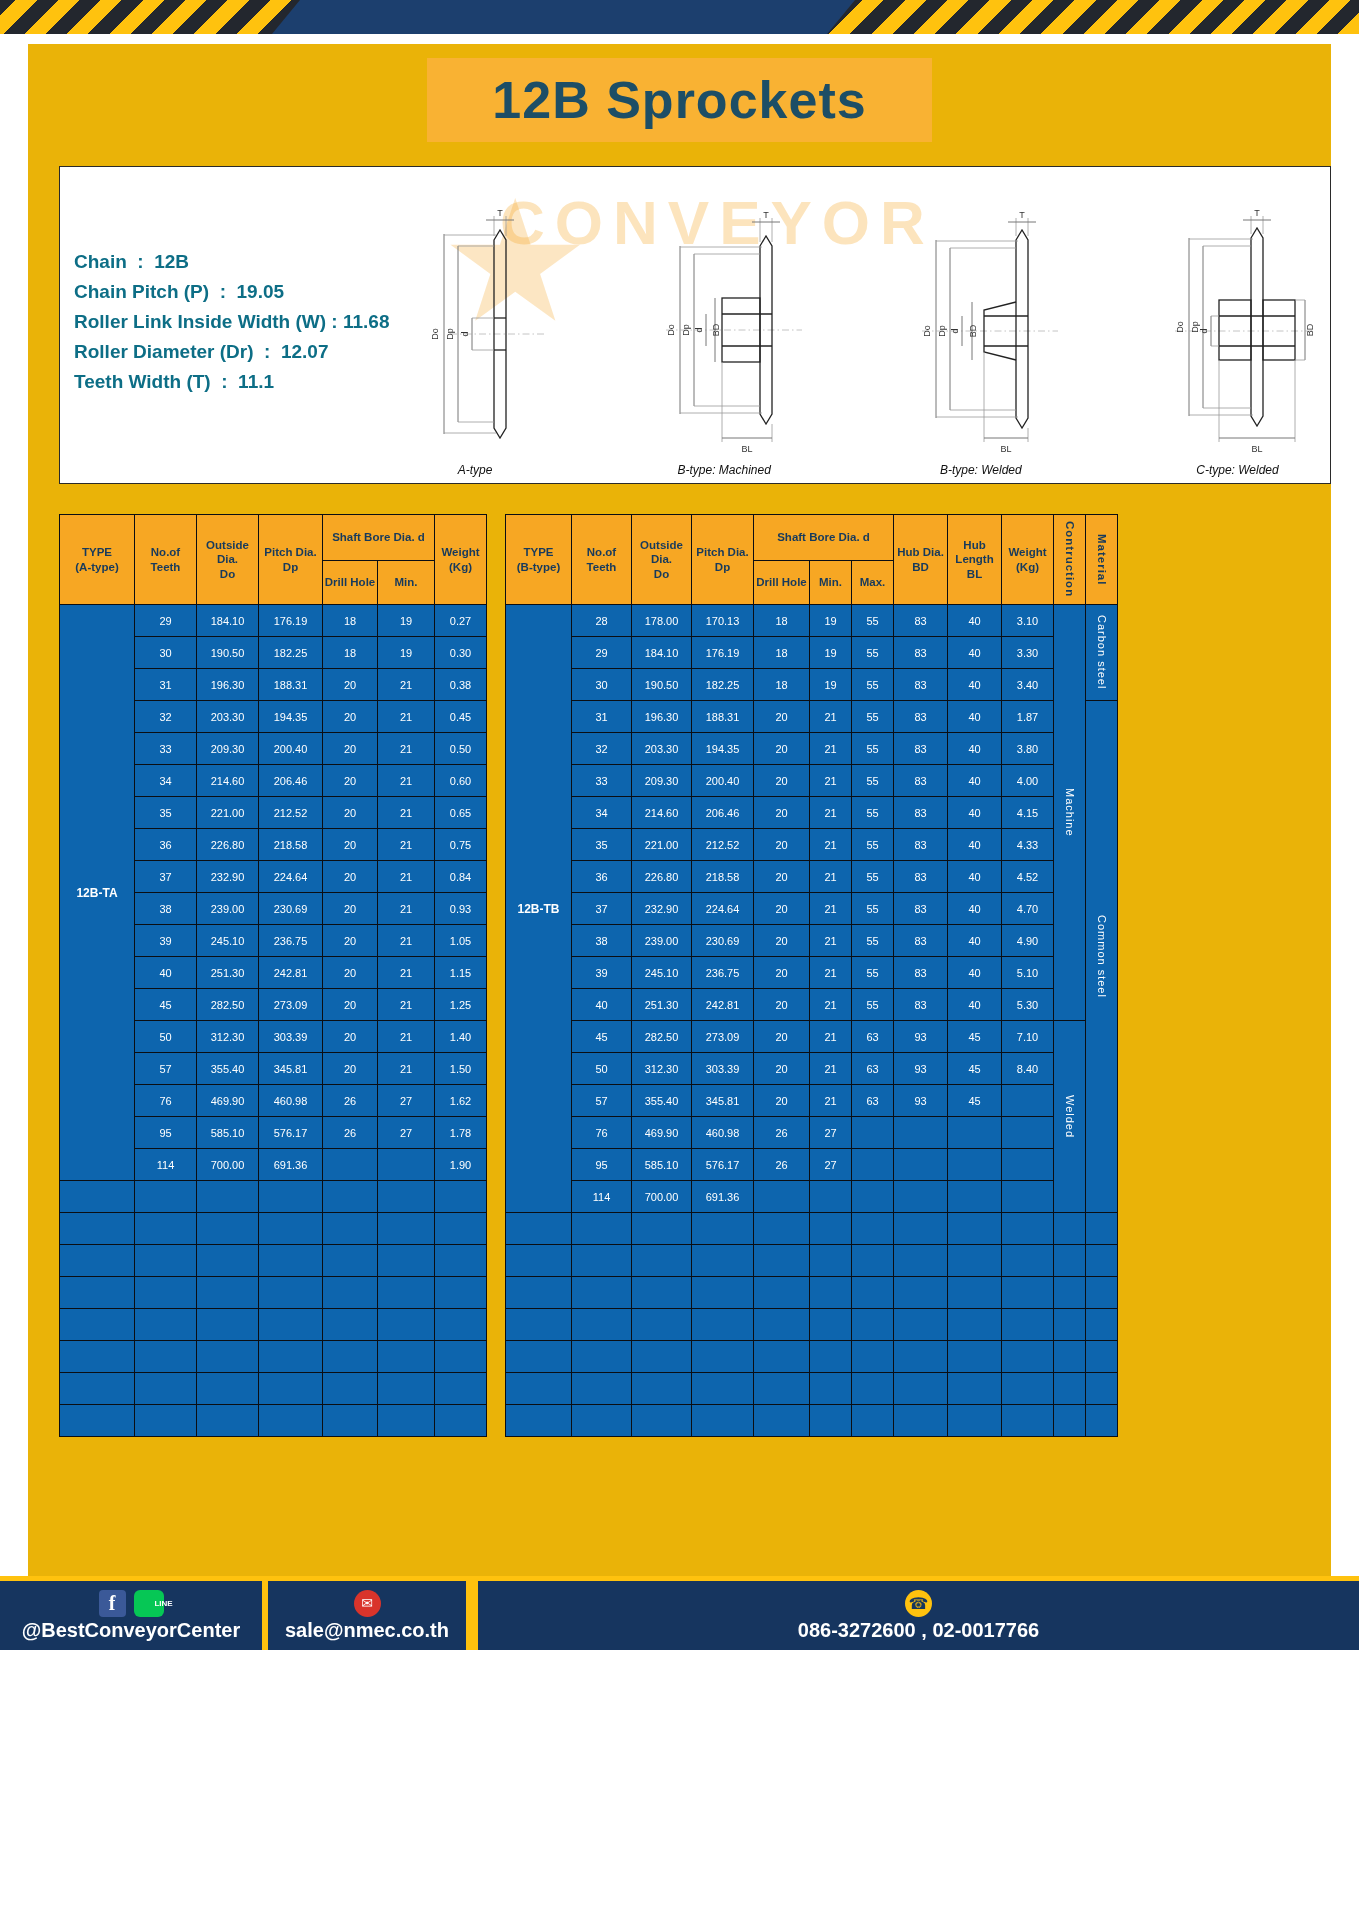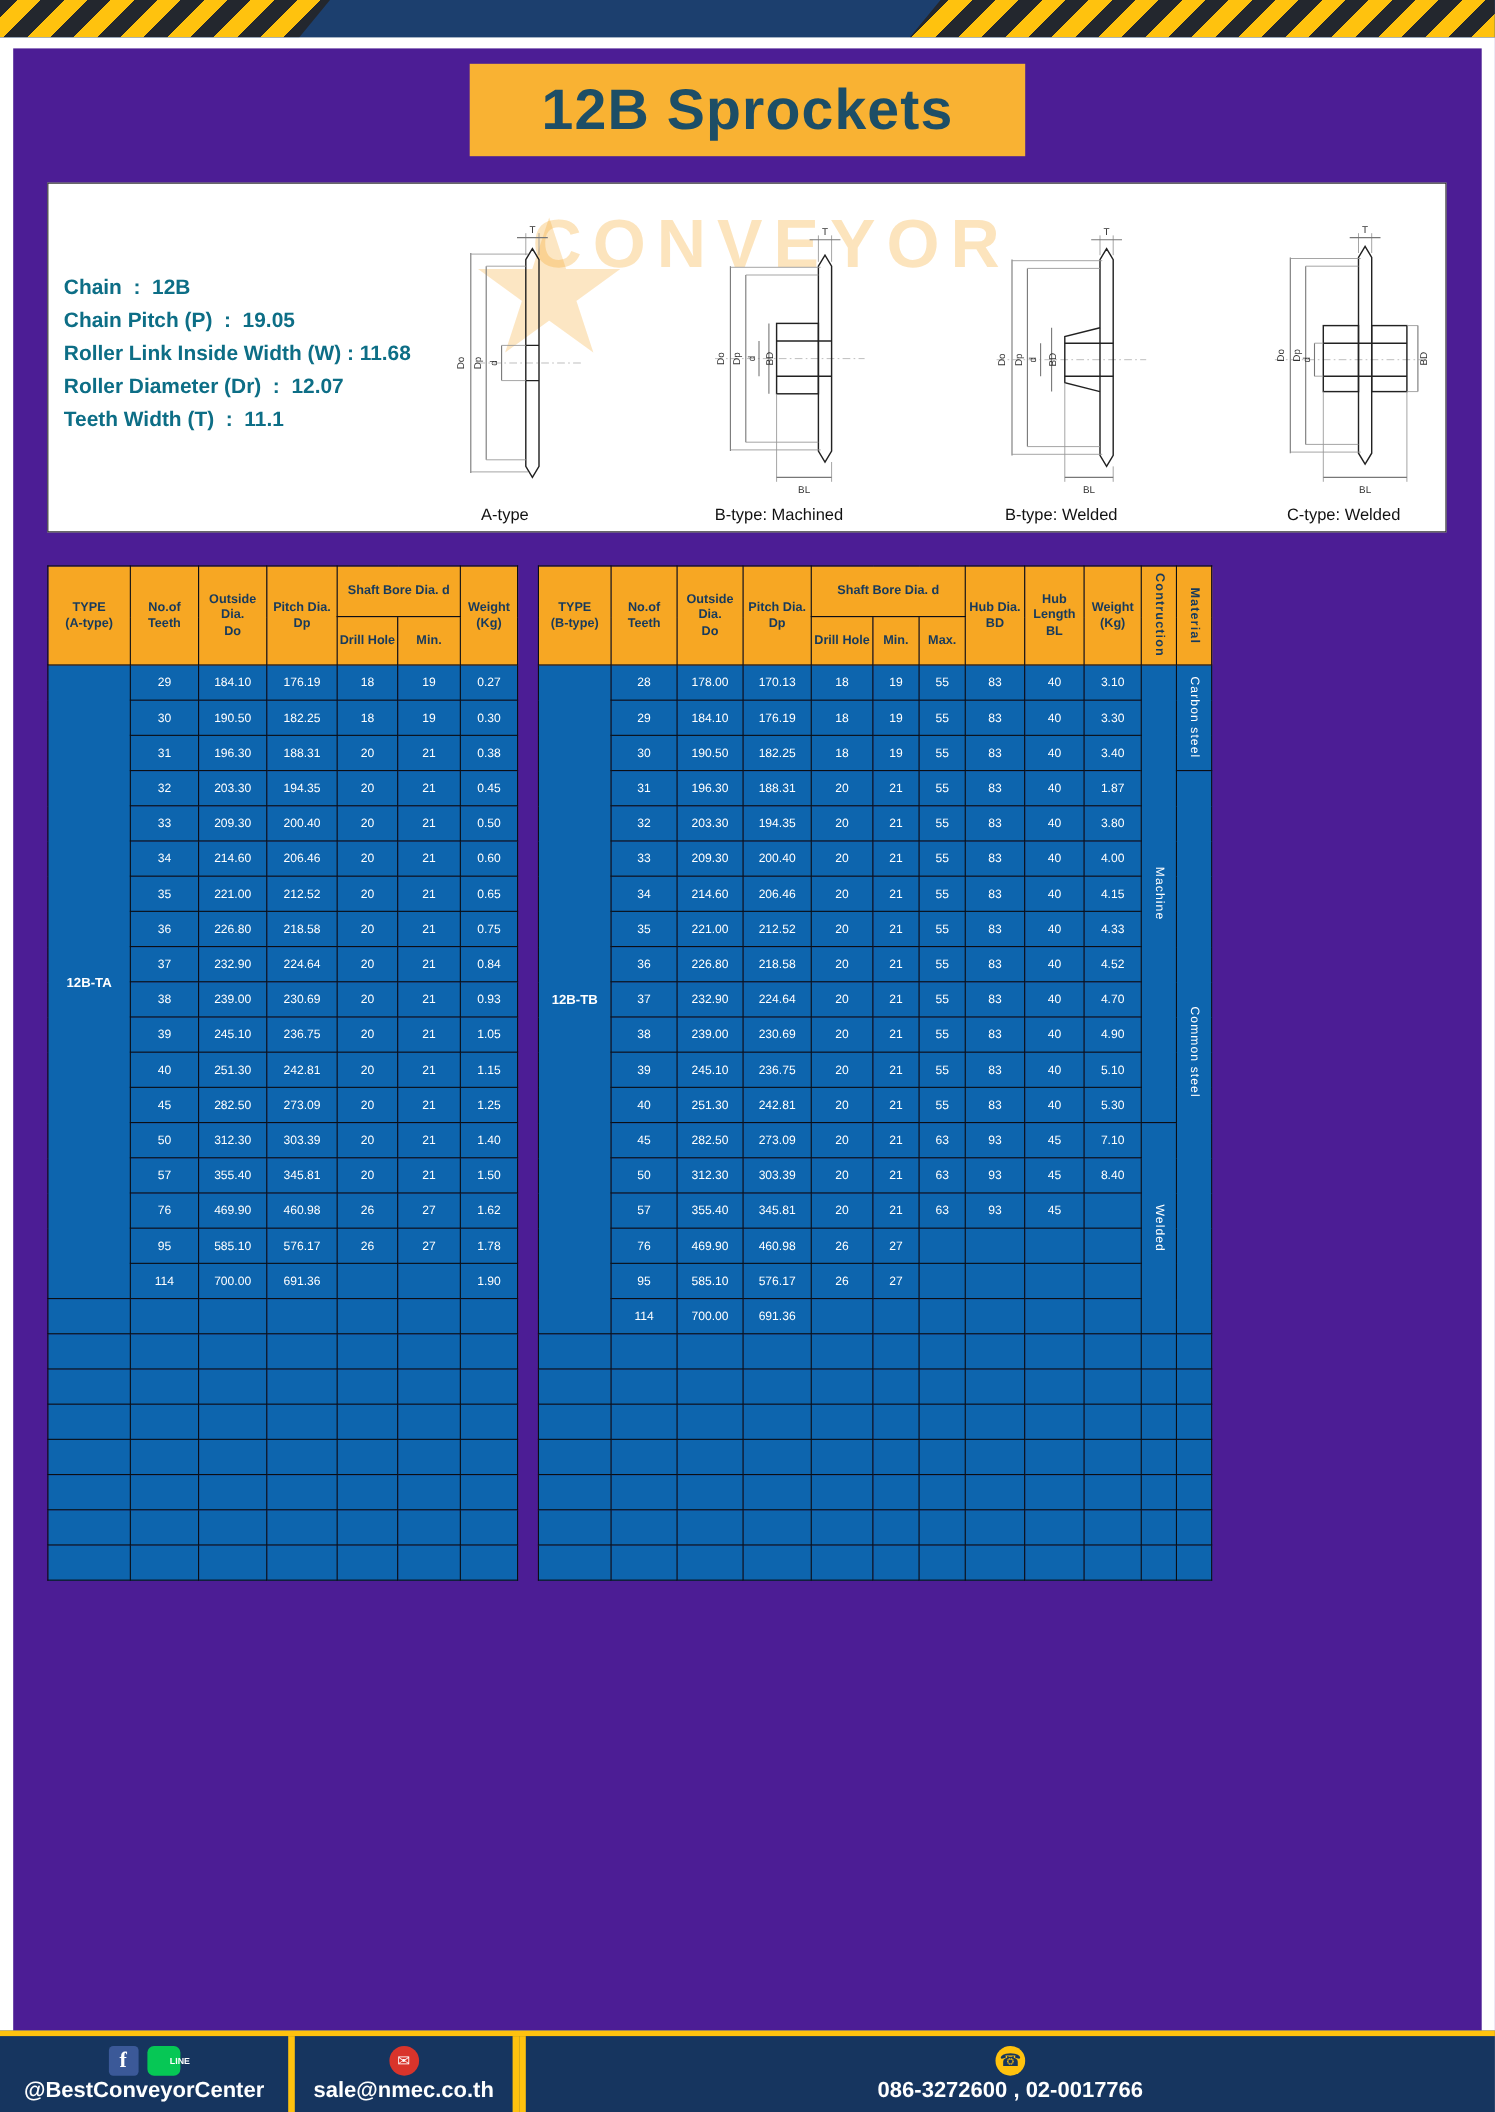--- a/index.html
+++ b/index.html
@@ -7,21 +7,21 @@
   body { height:1920px; background:#ffffff; font-family:"Liberation Sans", sans-serif; overflow:hidden; }
 
   
   .top-bar { height:34px; background:#1c3f6e; position:relative; overflow:hidden; }
   .hazard { position:absolute; top:0; height:34px;
             background:repeating-linear-gradient(-45deg,#ffc20e 0 15px,#23272e 15px 30px); }
   .hazard-left  { left:0; width:300px; clip-path:polygon(0 0,100% 0,calc(100% - 28px) 100%,0 100%); }
   .hazard-right { right:0; width:532px; clip-path:polygon(28px 0,100% 0,100% 100%,0 100%); }
 
   
-  .page { margin:10px 12px 0; height:1802px; background:#4c1d95; overflow:hidden; }
+  .page { margin:10px 28px 0; height:1532px; background:#eab308; overflow:hidden; }
 
   .title-banner { width:505px; height:84px; background:#f9b233; margin:14px auto 0;
                   display:flex; align-items:center; justify-content:center; }
   .title-banner h1 { font-size:52px; font-weight:800; color:#1d4e66; letter-spacing:1px; }
 
   
   .spec-panel { width:1272px; height:318px; background:#ffffff; border:1px solid #2a2a2a;
                 margin:24px 0 0 31px; position:relative; overflow:hidden; }
   .specs { position:absolute; left:14px; top:84px; z-index:2; }
   .spec-line { font-size:19px; font-weight:700; color:#0d6e86; margin-bottom:8px; white-space:pre; }
@@ -29,21 +29,21 @@
   .watermark { position:absolute; left:440px; top:26px; z-index:0;
                color:rgba(245,167,38,0.30); font-weight:800; line-height:0.98; white-space:nowrap; }
   .wm-star { position:absolute; left:-52px; top:-6px; font-size:150px; color:rgba(245,167,38,0.28); line-height:1; }
   .wm1 { font-size:74px; letter-spacing:28px; }
   .wm2 { font-size:62px; letter-spacing:10px; }
   .wm3 { font-size:62px; letter-spacing:42px; }
 
   .figures { position:absolute; left:340px; top:8px; width:920px; height:302px; z-index:1;
              display:flex; justify-content:space-between; align-items:flex-end; }
   .figure { text-align:center; }
-  .figure .caption { font-size:15px; color:#111; margin-top:1px; }
+  .figure .caption { font-size:12px; color:#111; margin-top:1px;font-style:italic; }
   svg .part { fill:none; stroke:#222; stroke-width:1.3; }
   svg .dim  { stroke:#777; stroke-width:1; }
   svg .ext  { stroke:#999; stroke-width:0.8; }
   svg .cl   { stroke:#b5b5b5; stroke-width:0.8; stroke-dasharray:7 3 1.5 3; }
   svg text  { fill:#333; font-size:9px; font-family:"Liberation Sans",sans-serif; }
 
   
   .tables { display:flex; margin:30px 0 0 31px; gap:18px; align-items:flex-start; }
   table { border-collapse:collapse; table-layout:fixed; }
   .tbl-a { width:427px; } .tbl-b { width:612px; }

